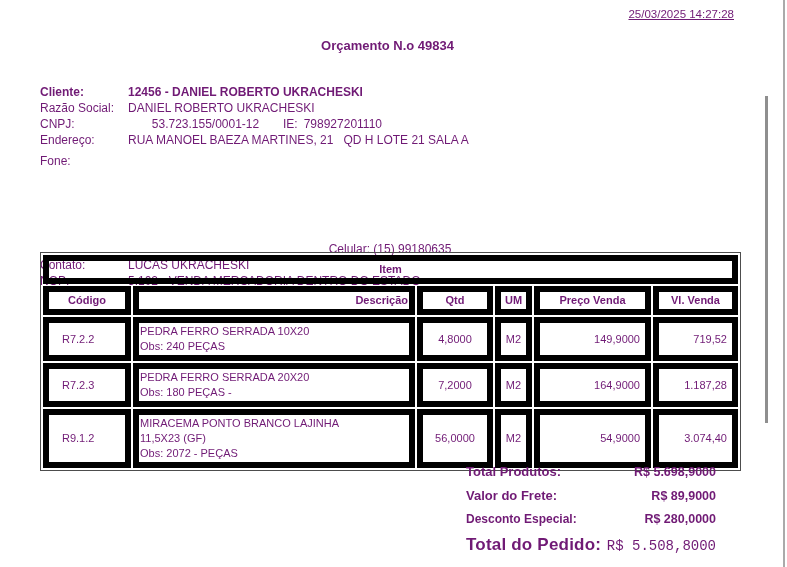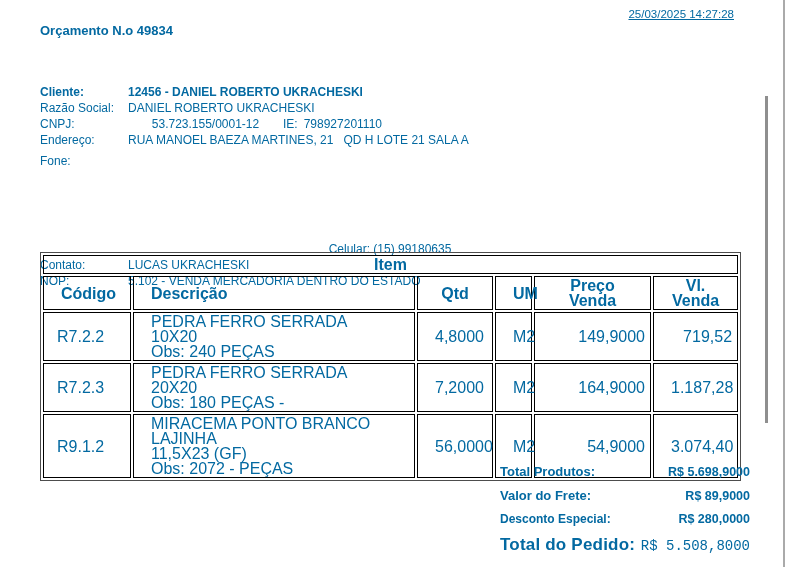--- a/index.html
+++ b/index.html
@@ -1,45 +1,45 @@
 <!DOCTYPE html>
 <html><head>
 <meta charset="utf-8">
 <style>
   html,body{margin:0;padding:0;background:#fff;}
   .page{
     position:relative;width:787px;height:567px;background:#fff;overflow:hidden;
-    font-family:"Liberation Sans",sans-serif;font-size:12px;color:#0369a1;
+    font-family:"Liberation Sans",sans-serif;font-size:12px;color:#701a75;
   }
   
   .doc-date{position:absolute;top:8px;right:53px;font-size:11.5px;text-decoration:underline;}
   
-  .doc-title{position:absolute;top:23px;left:40px;width:695px;text-align:left;font-weight:bold;font-size:13px;}
+  .doc-title{position:absolute;top:38px;left:40px;width:695px;text-align:center;font-weight:bold;font-size:13px;}
   
   .info{position:absolute;top:84px;left:40px;width:700px;line-height:16px;}
   .info-row{display:flex;}
   .info-label{flex:0 0 88px;white-space:nowrap;}
   .info-value{white-space:pre-wrap;text-align:center;}
   .bold{font-weight:bold;}
   .cnpj-value{display:inline-block;width:155px;}
   .gap-before{margin-top:5px;flex-direction:column;}
   
   .items{
     position:absolute;top:252px;left:40px;
     border-collapse:separate;border-spacing:2px;
     border:1px solid #4d4d4d;width:695px;table-layout:fixed;
   }
-  .items th,.items td{border:1px solid #000000;padding:1px 17px;line-height:15px;font-size:16px;vertical-align:middle;}
+  .items th,.items td{border:6px solid #000000;padding:1px 1px;line-height:15px;font-size:11px;vertical-align:middle;}
   .items th{font-weight:bold;text-align:center;}
-  .items th.h-desc{text-align:left;}
+  .items th.h-desc{text-align:right;}
   .items td.c-cod{padding-left:13px;}
   .items td.c-qtd,.items td.c-um{text-align:center;}
   .items td.c-preco,.items td.c-total{text-align:right;padding-right:5px;}
   
-  .totals{position:absolute;top:464px;left:500px;width:250px;}
+  .totals{position:absolute;top:464px;left:466px;width:250px;}
   .t-row{display:flex;justify-content:space-between;align-items:baseline;margin-bottom:9px;}
   .t-row .t-label{font-weight:bold;font-size:13px;}
   .t-row .t-value{font-weight:bold;font-size:12.5px;}
   .t-row.t-desconto .t-label{font-size:12px;}
   .t-row.t-grand{margin-top:9px;}
   .t-row.t-grand .t-label{font-size:17px;letter-spacing:.2px;}
   .t-row.t-grand .t-value{font-weight:normal;font-size:14px;font-family:Liberation Mono, monospace;}
   
   .frame-edge{position:absolute;top:0;left:783px;width:2px;height:567px;background:#aaa;}
   .scroll-thumb{position:absolute;top:96px;left:765px;width:3px;height:327px;background:#8f8f8f;}

